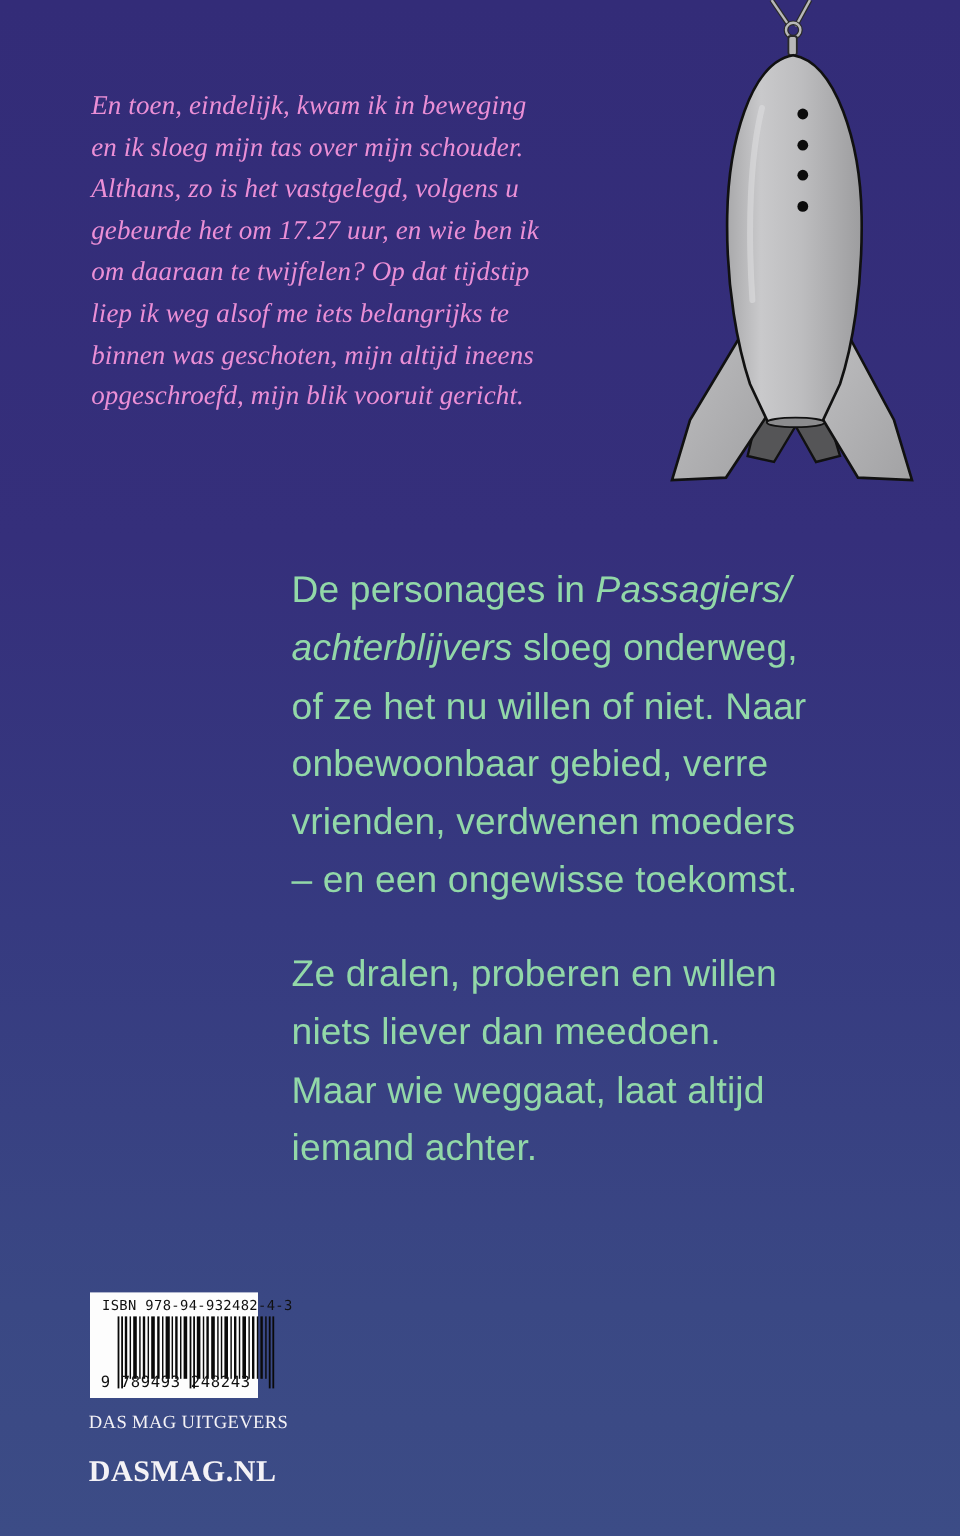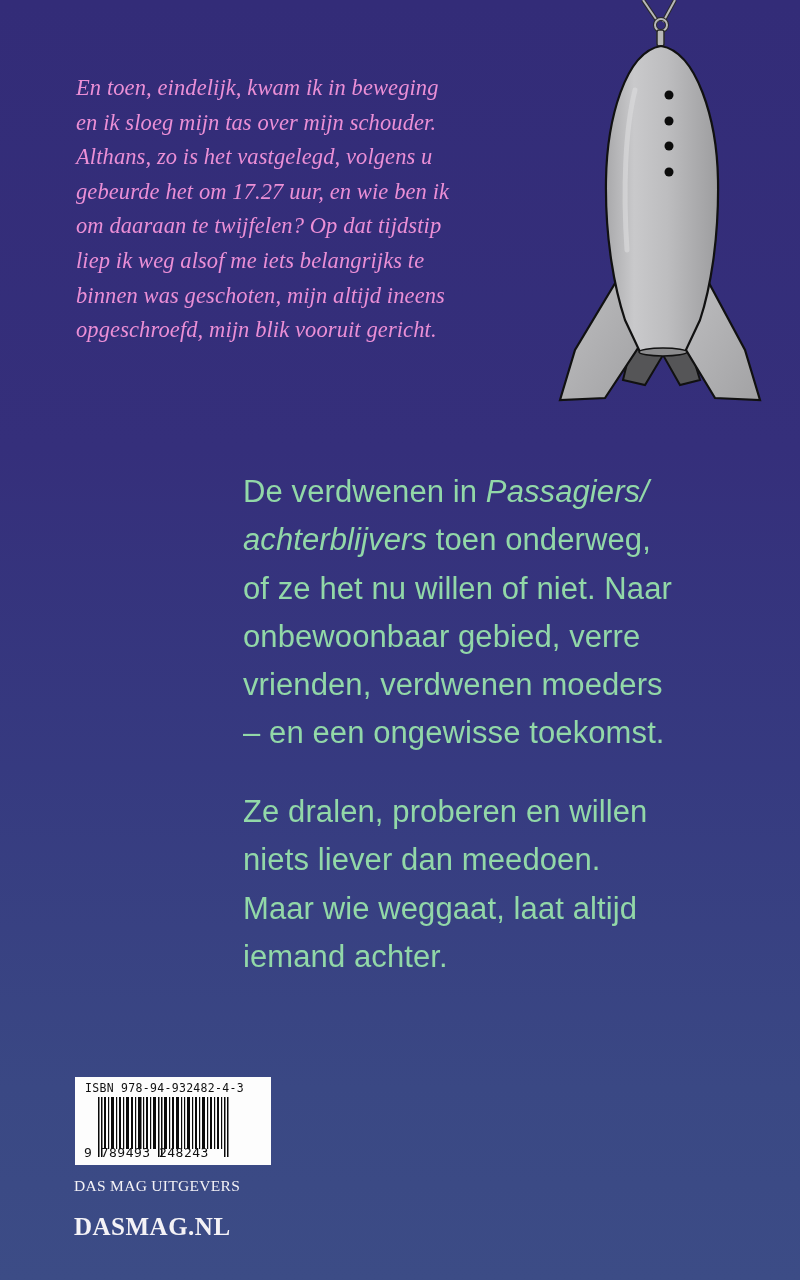--- a/index.html
+++ b/index.html
@@ -37,21 +37,21 @@
       letter-spacing: 0.1px;
     }
     .blurb .line { display: block; white-space: nowrap; }
     .blurb em { }
     .blurb-1 { top: 468px; }
     .blurb-2 { top: 788px; }
     .barcode {
       position: absolute;
       left: 75px;
       top: 1077px;
-      width: 196px;
+      width: 140px;
       height: 88px;
       background: #fdfdfd;
     }
     .barcode .isbn {
       position: absolute;
       left: 10px;
       top: 4px;
       font-family: "DejaVu Sans Mono", monospace;
       font-size: 11.5px;
       letter-spacing: 0.3px;
@@ -149,22 +149,22 @@
     <path d="M 80 90 C 70 130, 68 190, 72 250" stroke="#dcdcdd" stroke-width="5" fill="none" opacity="0.6" stroke-linecap="round"></path>
 
     <circle cx="114" cy="95" r="4.5" fill="#0c0c0c"></circle>
     <circle cx="114" cy="121" r="4.5" fill="#0c0c0c"></circle>
     <circle cx="114" cy="146" r="4.5" fill="#0c0c0c"></circle>
     <circle cx="114" cy="172" r="4.5" fill="#0c0c0c"></circle>
   </svg>
 </div>
 
 <div class="blurb blurb-1">
-  <span class="line"><span>De verdwenen in </span><em>Passagiers/</em></span>
-  <span class="line"><em>achterblijvers</em><span> toen onderweg,</span></span>
+  <span class="line"><span>De personages in </span><em>Passagiers/</em></span>
+  <span class="line"><em>achterblijvers</em><span> sloeg onderweg,</span></span>
   <span class="line">of ze het nu willen of niet. Naar</span>
   <span class="line">onbewoonbaar gebied, verre</span>
   <span class="line">vrienden, verdwenen moeders</span>
   <span class="line">– en een ongewisse toekomst.</span>
 </div>
 
 <div class="blurb blurb-2">
   <span class="line">Ze dralen, proberen en willen</span>
   <span class="line">niets liever dan meedoen.</span>
   <span class="line">Maar wie weggaat, laat altijd</span>

